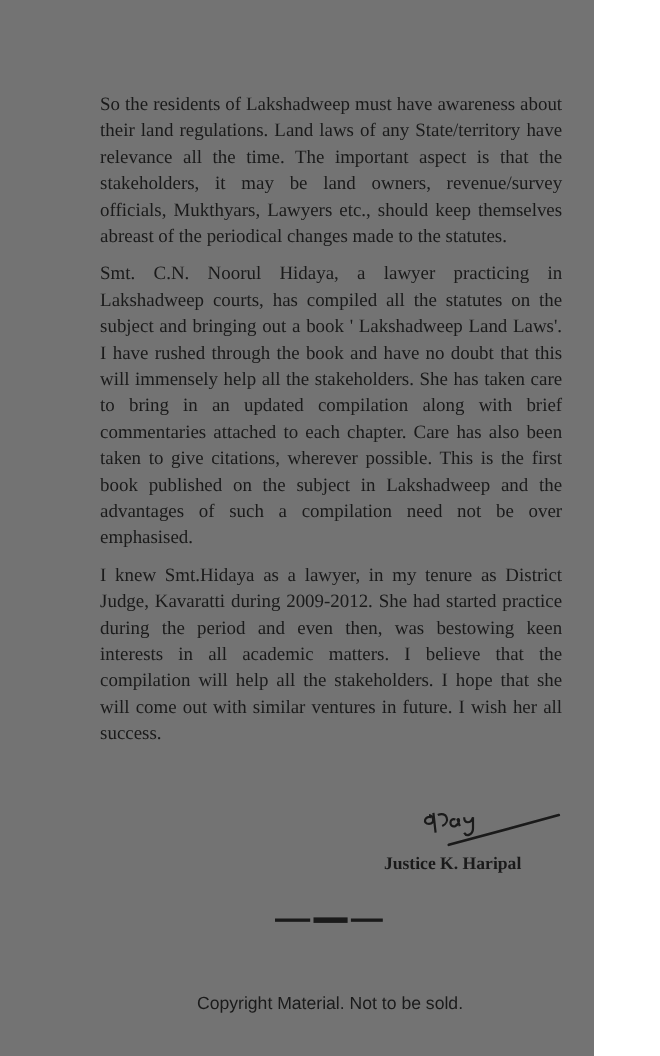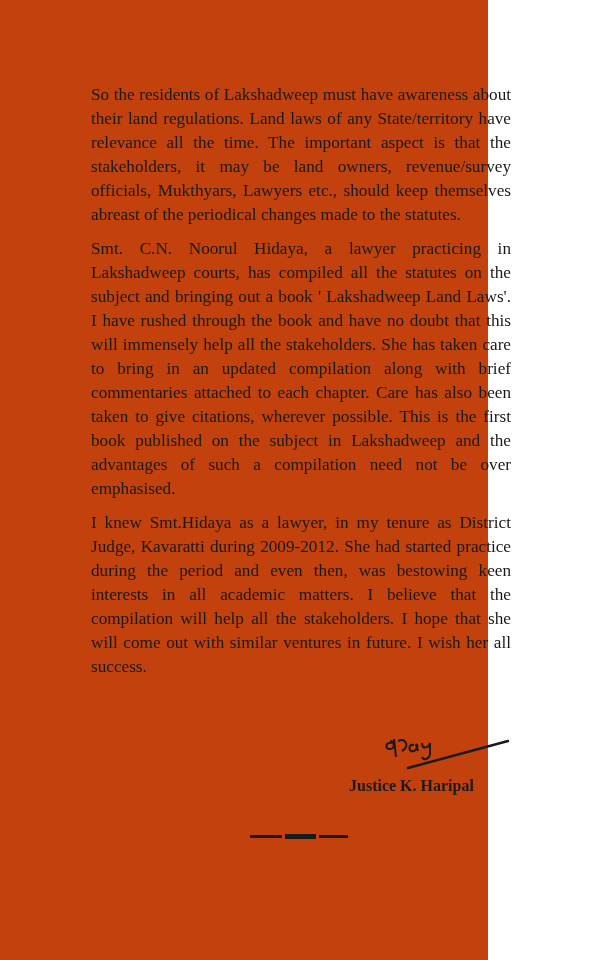--- a/index.html
+++ b/index.html
@@ -1,17 +1,17 @@
 <!DOCTYPE html>
 <html><head>
   <meta charset="utf-8">
   <style>
     html, body { margin: 0; padding: 0; background: #ffffff; }
     body { width: 600px; height: 960px; position: relative; overflow: hidden; }
-    .page { position: absolute; left: 0; top: 0; width: 488px; height: 960px; background: #c2410c; }
+    .page { position: absolute; left: 0; top: 0; width: 540px; height: 960px; background: #737373; }
     .body-text {
       position: absolute; left: 91px; top: 83px; width: 420px;
       font-family: "Liberation Serif", serif; font-size: 17.2px; line-height: 24px;
       color: #1a1a1a; text-align: justify;
     }
     .body-text p { margin: 0 0 10px 0; text-align: justify; text-align-last: left; }
     .signature {
       position: absolute; left: 380px; top: 735px; width: 135px; height: 45px;
     }
     .signer {
@@ -42,13 +42,14 @@
   </svg>
 
   <div class="signer">Justice K. Haripal</div>
 
   <div class="ornament">
     <span style="left:0;top:1px;width:32px;height:3px;"></span>
     <span style="left:35px;top:0;width:31px;height:5px;"></span>
     <span style="left:69px;top:1px;width:29px;height:3px;"></span>
   </div>
 
+  <div class="copyright">Copyright Material. Not to be sold.</div>
 </div>
 
 </body></html>

